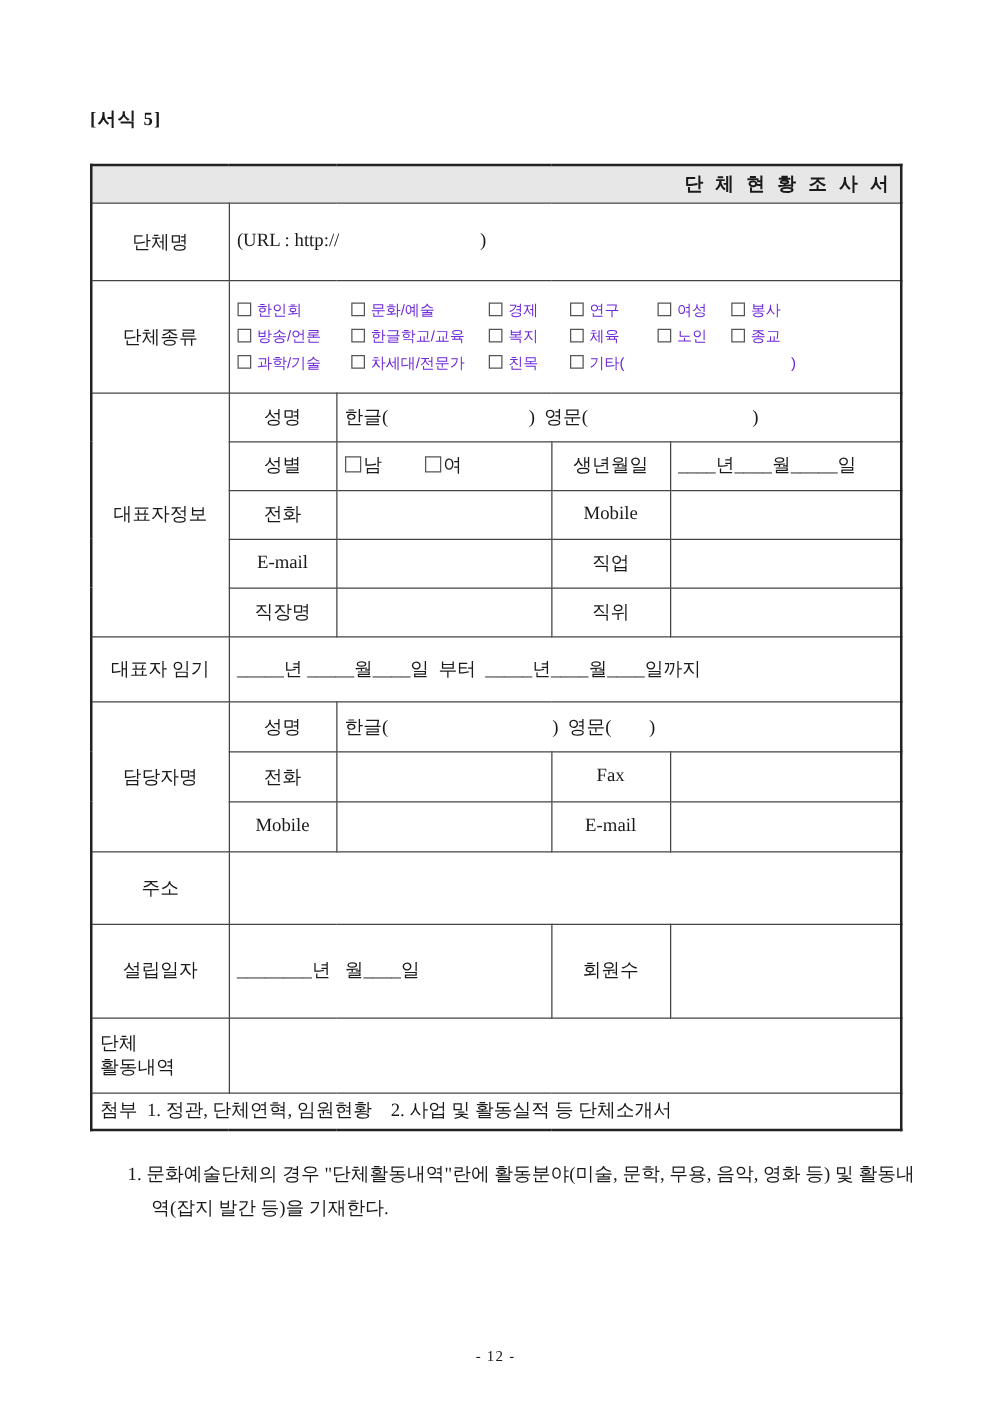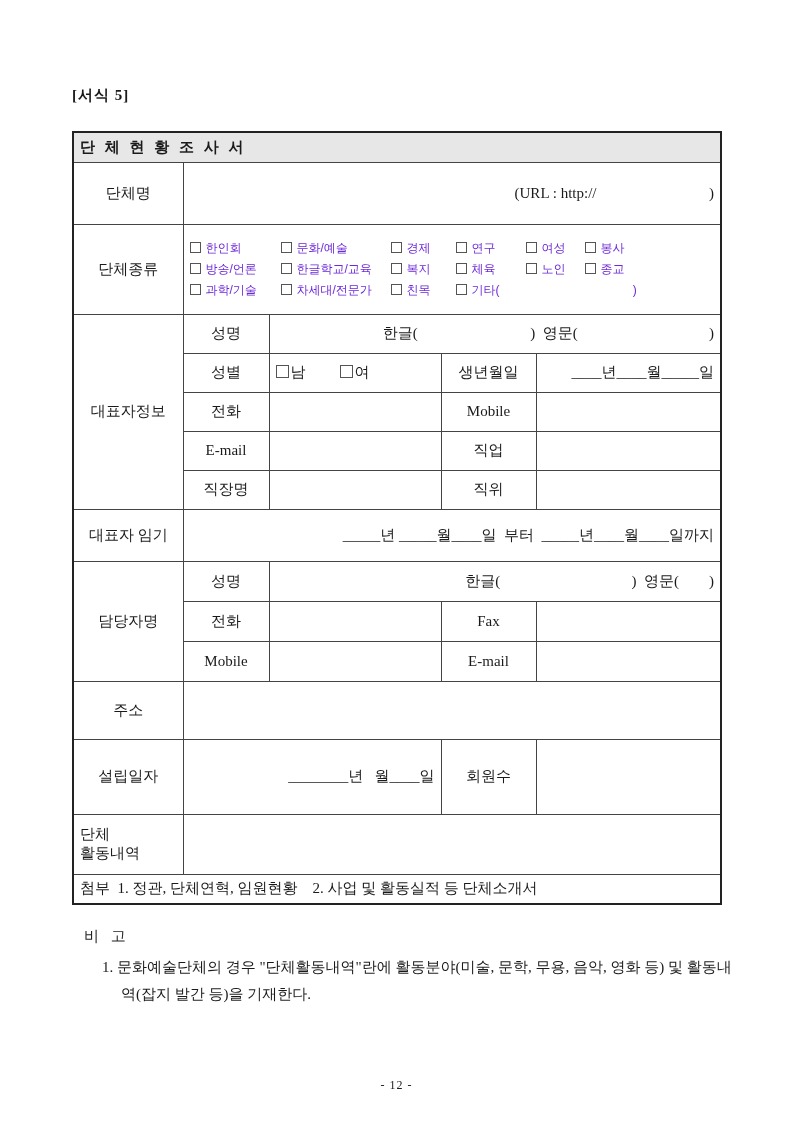--- a/index.html
+++ b/index.html
@@ -22,29 +22,29 @@
   }
   table.form-table td {
     border:1px solid #444;
     font-size:15px;
     vertical-align:middle;
     box-sizing:border-box;
     padding:2px 6px;
   }
   .title-cell {
     background:#e7e7e7;
-    text-align:left;
+    text-align:right;
     font-weight:bold;
     font-size:19px;
     letter-spacing:3px;
   }
   .lbl { text-align:center; }
   .sublbl { text-align:center; }
   .val { text-align:left; padding-left:10px; }
-  .pre { white-space:pre;text-align:right; }
+  .pre { white-space:pre; }
 
   .r-title   td { height:30px; }
   .r-orgname td { height:62px; }
   .r-orgtype td { height:90px; }
   .r-rep     td { height:39px; }
   .r-term    td { height:52px; }
   .r-mgr     td { height:40px; }
   .r-addr    td { height:58px; }
   .r-found   td { height:75px; }
   .r-act     td { height:60px; }
@@ -193,21 +193,20 @@
     </tr>
 
     <tr class="r-attach">
       <td colspan="5" class="attach-cell pre">첨부  1. 정관, 단체연혁, 임원현황    2. 사업 및 활동실적 등 단체소개서</td>
     </tr>
 
     </tbody>
   </table>
 
   <div class="notes">
-    <div class="notes-heading">비 고</div>
     <div class="notes-list">
       <div class="note-item">1. 문화예술단체의 경우 "단체활동내역"란에 활동분야(미술, 문학, 무용, 음악, 영화 등) 및 활동내역(잡지 발간 등)을 기재한다.</div>
     </div>
   </div>
 
 </div>
 
 <div class="page-number">- 12 -</div>
 
 </body></html>

